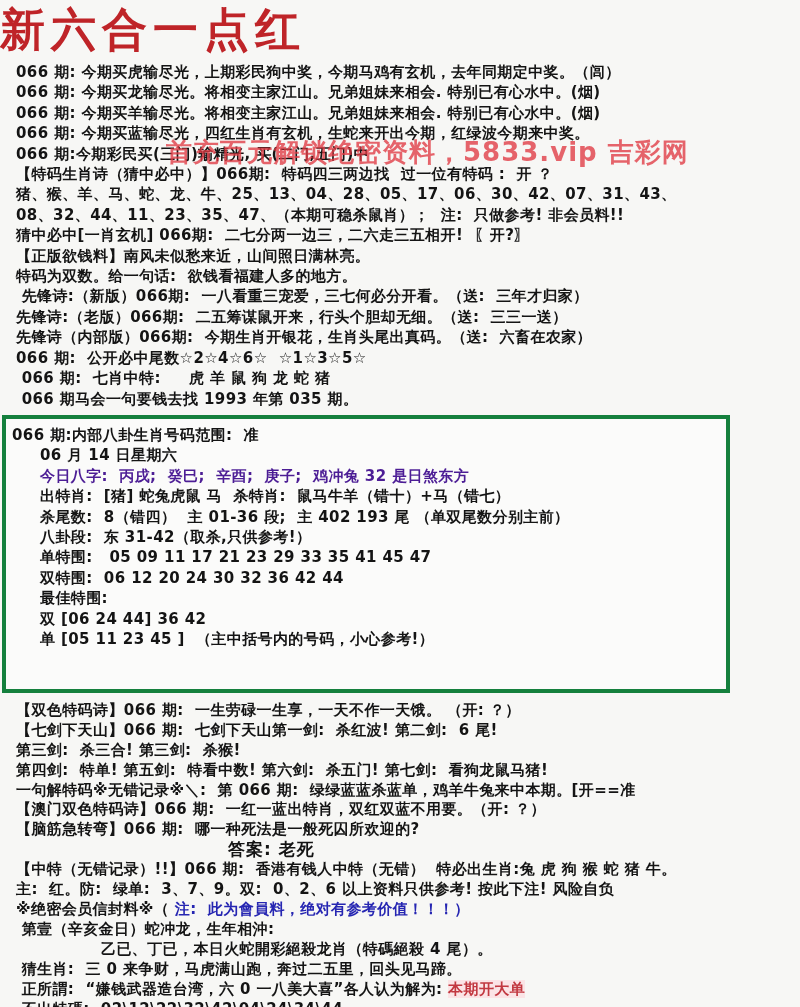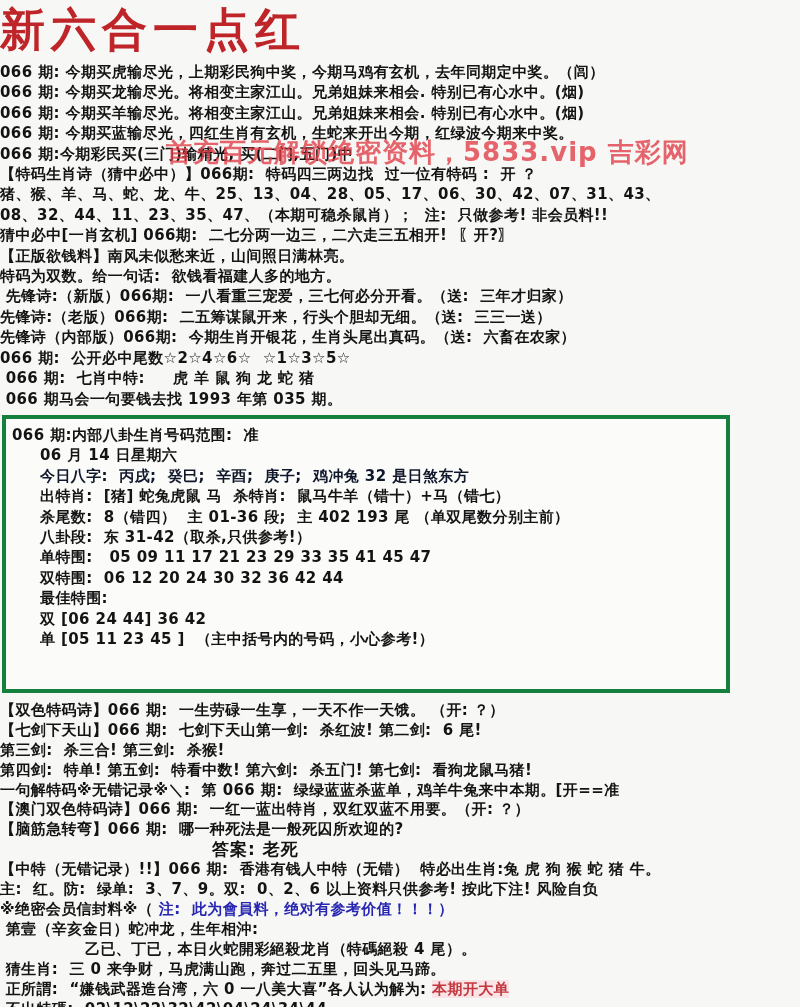--- a/index.html
+++ b/index.html
@@ -27,21 +27,21 @@
     left:166px;top:131px;
     width:560px;
     font-size:26px;
     font-weight:bold;
     color:rgba(224,58,66,0.78);
     letter-spacing:1px;
     z-index:5;
     pointer-events:none;
     white-space:nowrap;
   }
-  .tblock{padding-left:0;}
+  .tblock{padding-left:16px;}
   .ln{
     font-size:15px;
     font-weight:bold;
     line-height:20.4px;
     white-space:pre-wrap;
     letter-spacing:0.4px;
   }
   .top-block{margin-top:2px;}
   .info-box{
     margin:6px 0 0 2px;
@@ -50,21 +50,21 @@
     border:4px solid #15803d;
     box-sizing:border-box;
     background:#fbfbfa;
     padding:6px 8px 0 6px;
   }
   .bottom-block{margin-top:8px;}
   .bottom-block .ln{line-height:19.9px;}
   .ind{padding-left:28px;}
   .ind85{padding-left:85px;}
   .answer{padding-left:212px;font-size:17px;letter-spacing:1px;}
-  .gray{color:#0f172a;}
+  .gray{color:#4c1d95;}
   .blue{color:#2626b2;}
   .red{color:#c23840;}
   .hl{background:#fbe4e6;}
 </style>
 </head>
 <body>
 
 <div class="page">
 
   <h1 class="title">新六合一点红</h1>

